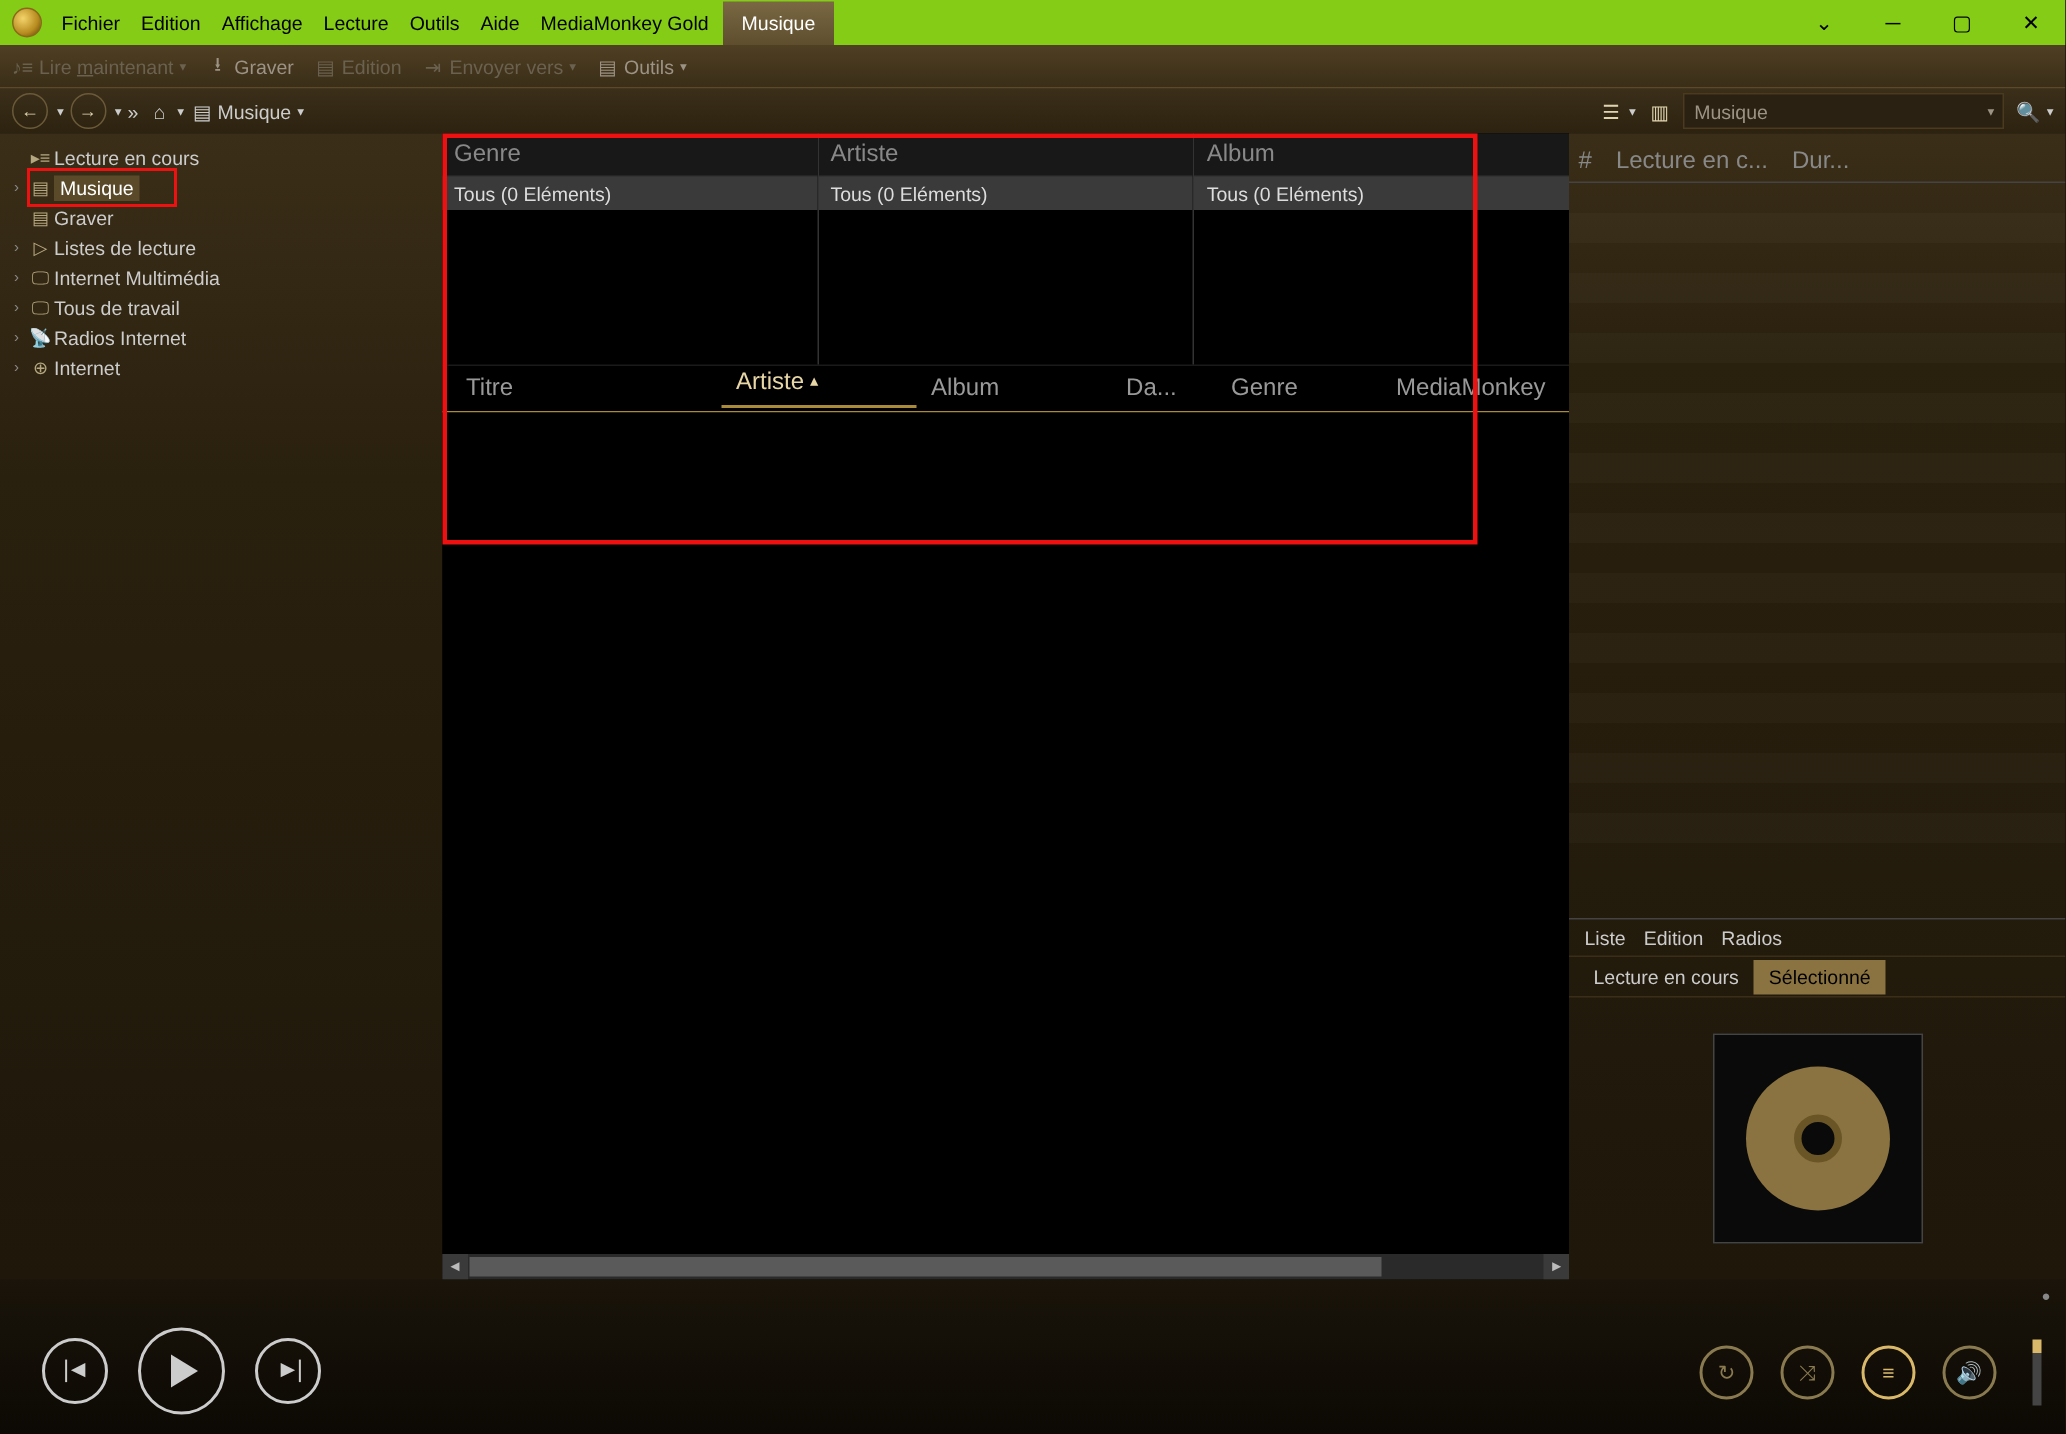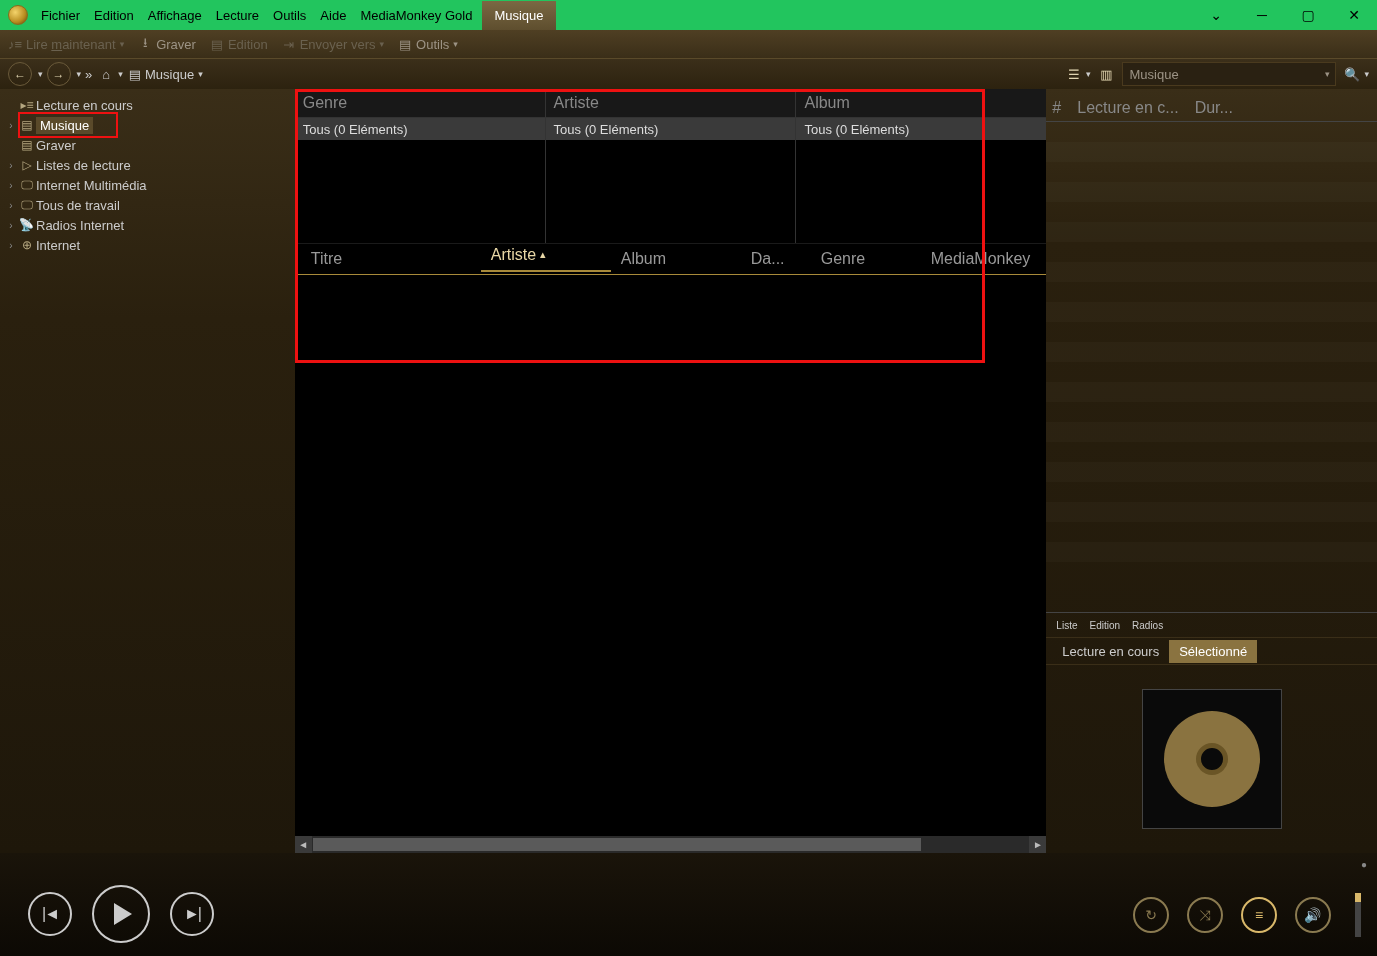--- a/index.html
+++ b/index.html
@@ -1,16 +1,16 @@
 <!DOCTYPE html>
 <html><head>
 <meta charset="utf-8">
 <style>
 html,body{margin:0;padding:0;width:1377px;height:956px;background:#1a140c;font-family:"Segoe UI",Tahoma,sans-serif;color:#aaa;overflow:hidden;font-size:13px}
-.titlebar{height:30px;background:#22c55e;display:flex;align-items:center;position:relative}
+.titlebar{height:30px;background:#84cc16;display:flex;align-items:center;position:relative}
 .logo{width:18px;height:18px;border-radius:50%;background:radial-gradient(circle at 35% 35%,#f4d36b,#b78b1f 60%,#5a3e0a);margin:0 6px 0 8px;border:1px solid #8a6a1a}
 .menubar{display:flex;align-items:center;height:100%}
 .menubar span{color:#000;padding:0 7px;font-size:13px;cursor:default}
 .menubar span.tab-active{background:linear-gradient(#7a6843,#5e4e2e);color:#fff;padding:7px 12px;margin-left:3px}
 .winctl{position:absolute;right:0;top:0;display:flex;align-items:center;height:100%}
 .winctl div{width:46px;height:100%;display:flex;align-items:center;justify-content:center;font-size:14px;color:#000}
 .toolbar{height:28px;background:linear-gradient(#4f3f23,#3a2e18);display:flex;align-items:center;padding:0 8px;color:#bbb;font-size:13px}
 .tb-item{display:flex;align-items:center;margin-right:14px;color:#9c9385}
 .tb-item.disabled{color:#6a614f}
 .tb-ico{width:14px;height:14px;margin-right:4px;display:inline-flex;align-items:center;justify-content:center}
@@ -48,24 +48,24 @@
 .hscroll .arrow{width:17px;height:17px;background:#3a3a3a;color:#bbb;display:flex;align-items:center;justify-content:center;font-size:10px}
 .hscroll .thumb{height:13px;background:#5a5a5a;margin:0 1px;flex:.85}
 .hscroll .track{flex:.15}
 .right-pane{width:359px;background:linear-gradient(180deg,#3a2e18 0%,#2a200e 20%,#1e170a 100%);display:flex;flex-direction:column}
 .list-head{height:28px;display:flex;align-items:flex-end;color:#888;font-size:16px;border-bottom:1px solid #444;padding:0 6px 4px}
 .list-head span{margin-right:16px}
 .striped{flex:1;display:flex;flex-direction:column}
 .stripe{height:20px}
 .stripe:nth-child(even){background:rgba(255,255,255,0.025)}
 .now-panel{border-top:1px solid #444}
-.np-menu{height:24px;display:flex;align-items:center;padding:0 10px;color:#ccc;font-size:10px;gap:12px;border-bottom:1px solid #3a2e18}
+.np-menu{height:24px;display:flex;align-items:center;padding:0 10px;color:#ccc;font-size:13px;gap:12px;border-bottom:1px solid #3a2e18}
 .np-tabs{height:26px;display:flex;align-items:center;padding:0 6px;border-bottom:1px solid #3a2e18}
 .np-tab{padding:4px 10px;color:#ccc;font-size:13px}
-.np-tab.active{background:#8a7340;color:#ffffff}
+.np-tab.active{background:#8a7340;color:#000000}
 .np-art{height:188px;display:flex;align-items:center;justify-content:center}
 .disc{width:138px;height:138px;border:1px solid #444;display:flex;align-items:center;justify-content:center;background:#0a0a0a}
 .disc-inner{width:96px;height:96px;border-radius:50%;background:#8a7340;display:flex;align-items:center;justify-content:center}
 .disc-hole{width:22px;height:22px;border-radius:50%;background:#0a0a0a;border:5px solid #6a5526}
 .player{height:104px;background:linear-gradient(#1a140a,#0c0904);position:relative}
 .player-title{position:absolute;left:0;right:0;top:10px;text-align:center;color:#ddd;font-size:17px}
 .controls{position:absolute;left:28px;bottom:14px;display:flex;align-items:center;gap:20px}
 .cbtn{width:40px;height:40px;border:2px solid #ccc;border-radius:50%;display:flex;align-items:center;justify-content:center;color:#ccc}
 .cbtn.play{width:54px;height:54px}
 .tri{width:0;height:0;border-left:18px solid #ccc;border-top:11px solid transparent;border-bottom:11px solid transparent;margin-left:4px}

